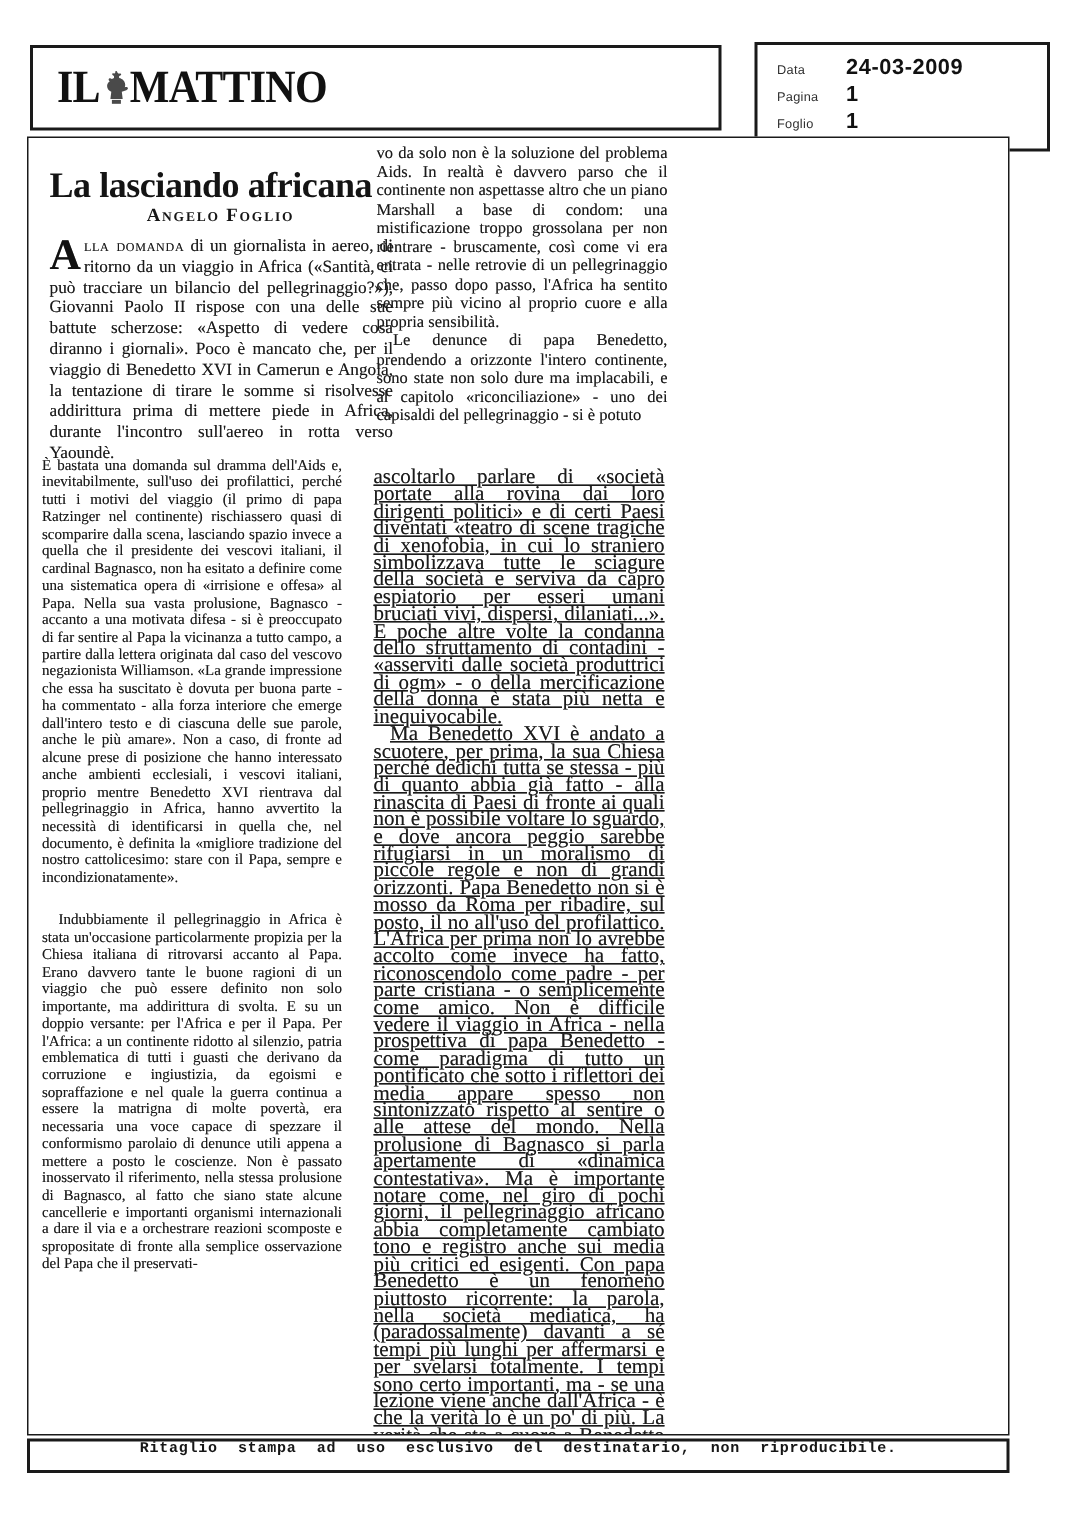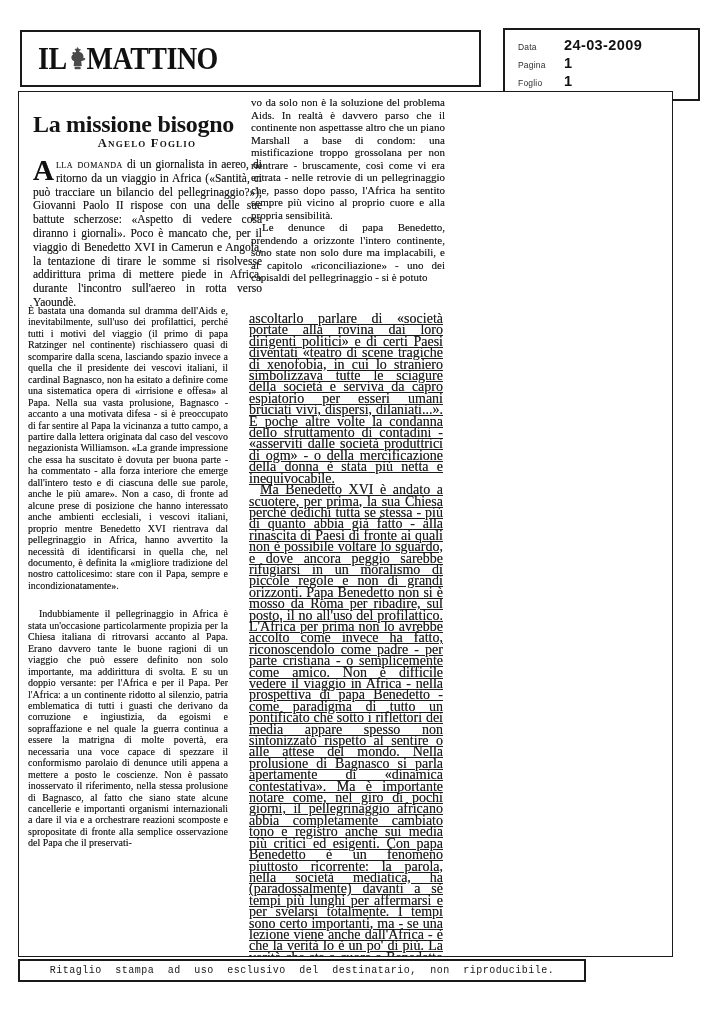--- a/index.html
+++ b/index.html
@@ -51,24 +51,24 @@
   .col-left p + p{margin-top:17px;}
 
   .col-right-1{position:absolute;left:232px;top:4px;width:194px;height:214px;
         font-size:11px;line-height:12.5px;overflow:hidden;}
   .col-right-2{position:absolute;left:230px;top:221px;width:194px;
         font-size:14px;line-height:11.4px;text-decoration:underline;}
   .end-mark{position:absolute;left:244px;top:812px;width:194px;text-align:center;
         font-size:11px;color:#333;}
 
   
-  .footer{left:18px;top:959px;width:568px;height:23px;border:2px solid #1a1a1a;
-        display:flex;align-items:center;justify-content:center;
+  .footer{left:18px;top:959px;width:655px;height:23px;border:2px solid #1a1a1a;
+        display:flex;align-items:flex-start;justify-content:center;
         font-family:"Liberation Mono","DejaVu Sans Mono",monospace;
-        font-size:10px;letter-spacing:0.5px;word-spacing:7px;color:#161616;}
+        font-size:10px;letter-spacing:0.5px;word-spacing:7px;color:#161616;font-weight:bold;}
 </style>
 </head>
 <body>
 
 <div class="box masthead">
   <div class="logo">
     <span class="logo-word">IL</span>
     <svg class="rooster" width="17" height="23" viewBox="0 0 17 23" aria-hidden="true">
       <path fill="#4a4a4a" d="M8 1.2 C7.2 0.1 9.2 0 9.1 1.1 L10.2 2.2 C12.2 1.2 12.4 3.2 10.4 3.7 L10.4 5 C13.4 5.6 15.2 8.2 14.2 11.2 C16.2 10.2 17.2 12.2 15.2 13.2 L12.2 14.2 L12.8 19 L4.6 19 L5.2 14.2 C2.2 13.2 1.2 9.2 4.2 7.2 C2.6 6.2 3.6 4.2 5.6 5.6 L7 5 L7 3.6 C5.1 3.1 5.6 1.1 7.1 2.1 Z"></path>
       <rect fill="#4a4a4a" x="5.6" y="19.6" width="6" height="2.6"></rect>
@@ -87,21 +87,21 @@
     <span class="info-value">1</span>
   </div>
   <div class="info-row">
     <span class="info-label">Foglio</span>
     <span class="info-value">1</span>
   </div>
 </div>
 
 <div class="box article">
 
-  <h1 class="a-title">La missione bisogno</h1>
+  <h1 class="a-title">La lasciando africana</h1>
 
   <div class="a-byline">Angelo Foglio</div>
 
   <div class="a-lead jtxt">
     <span class="dropcap">A</span><span class="sc">lla domanda</span>
     <span>di un giornalista in aereo, di ritorno da un viaggio in Africa («Santità, ci può tracciare un bilancio del pellegrinaggio?»), Giovanni Paolo II rispose con una delle sue battute scherzose: «Aspetto di vedere cosa diranno i giornali». Poco è mancato che, per il viaggio di Benedetto XVI in Camerun e Angola, la tentazione di tirare le somme si risolvesse addirittura prima di mettere piede in Africa, durante l'incontro sull'aereo in rotta verso Yaoundè.</span>
   </div>
 
   <div class="col-left jtxt">
     <p>È bastata una domanda sul dramma dell'Aids e, inevitabilmente, sull'uso dei profilattici, perché tutti i motivi del viaggio (il primo di papa Ratzinger nel continente) rischiassero quasi di scomparire dalla scena, lasciando spazio invece a quella che il presidente dei vescovi italiani, il cardinal Bagnasco, non ha esitato a definire come una sistematica opera di «irrisione e offesa» al Papa. Nella sua vasta prolusione, Bagnasco - accanto a una motivata difesa - si è preoccupato di far sentire al Papa la vicinanza a tutto campo, a partire dalla lettera originata dal caso del vescovo negazionista Williamson. «La grande impressione che essa ha suscitato è dovuta per buona parte - ha commentato - alla forza interiore che emerge dall'intero testo e di ciascuna delle sue parole, anche le più amare». Non a caso, di fronte ad alcune prese di posizione che hanno interessato anche ambienti ecclesiali, i vescovi italiani, proprio mentre Benedetto XVI rientrava dal pellegrinaggio in Africa, hanno avvertito la necessità di identificarsi in quella che, nel documento, è definita la «migliore tradizione del nostro cattolicesimo: stare con il Papa, sempre e incondizionatamente».</p>

